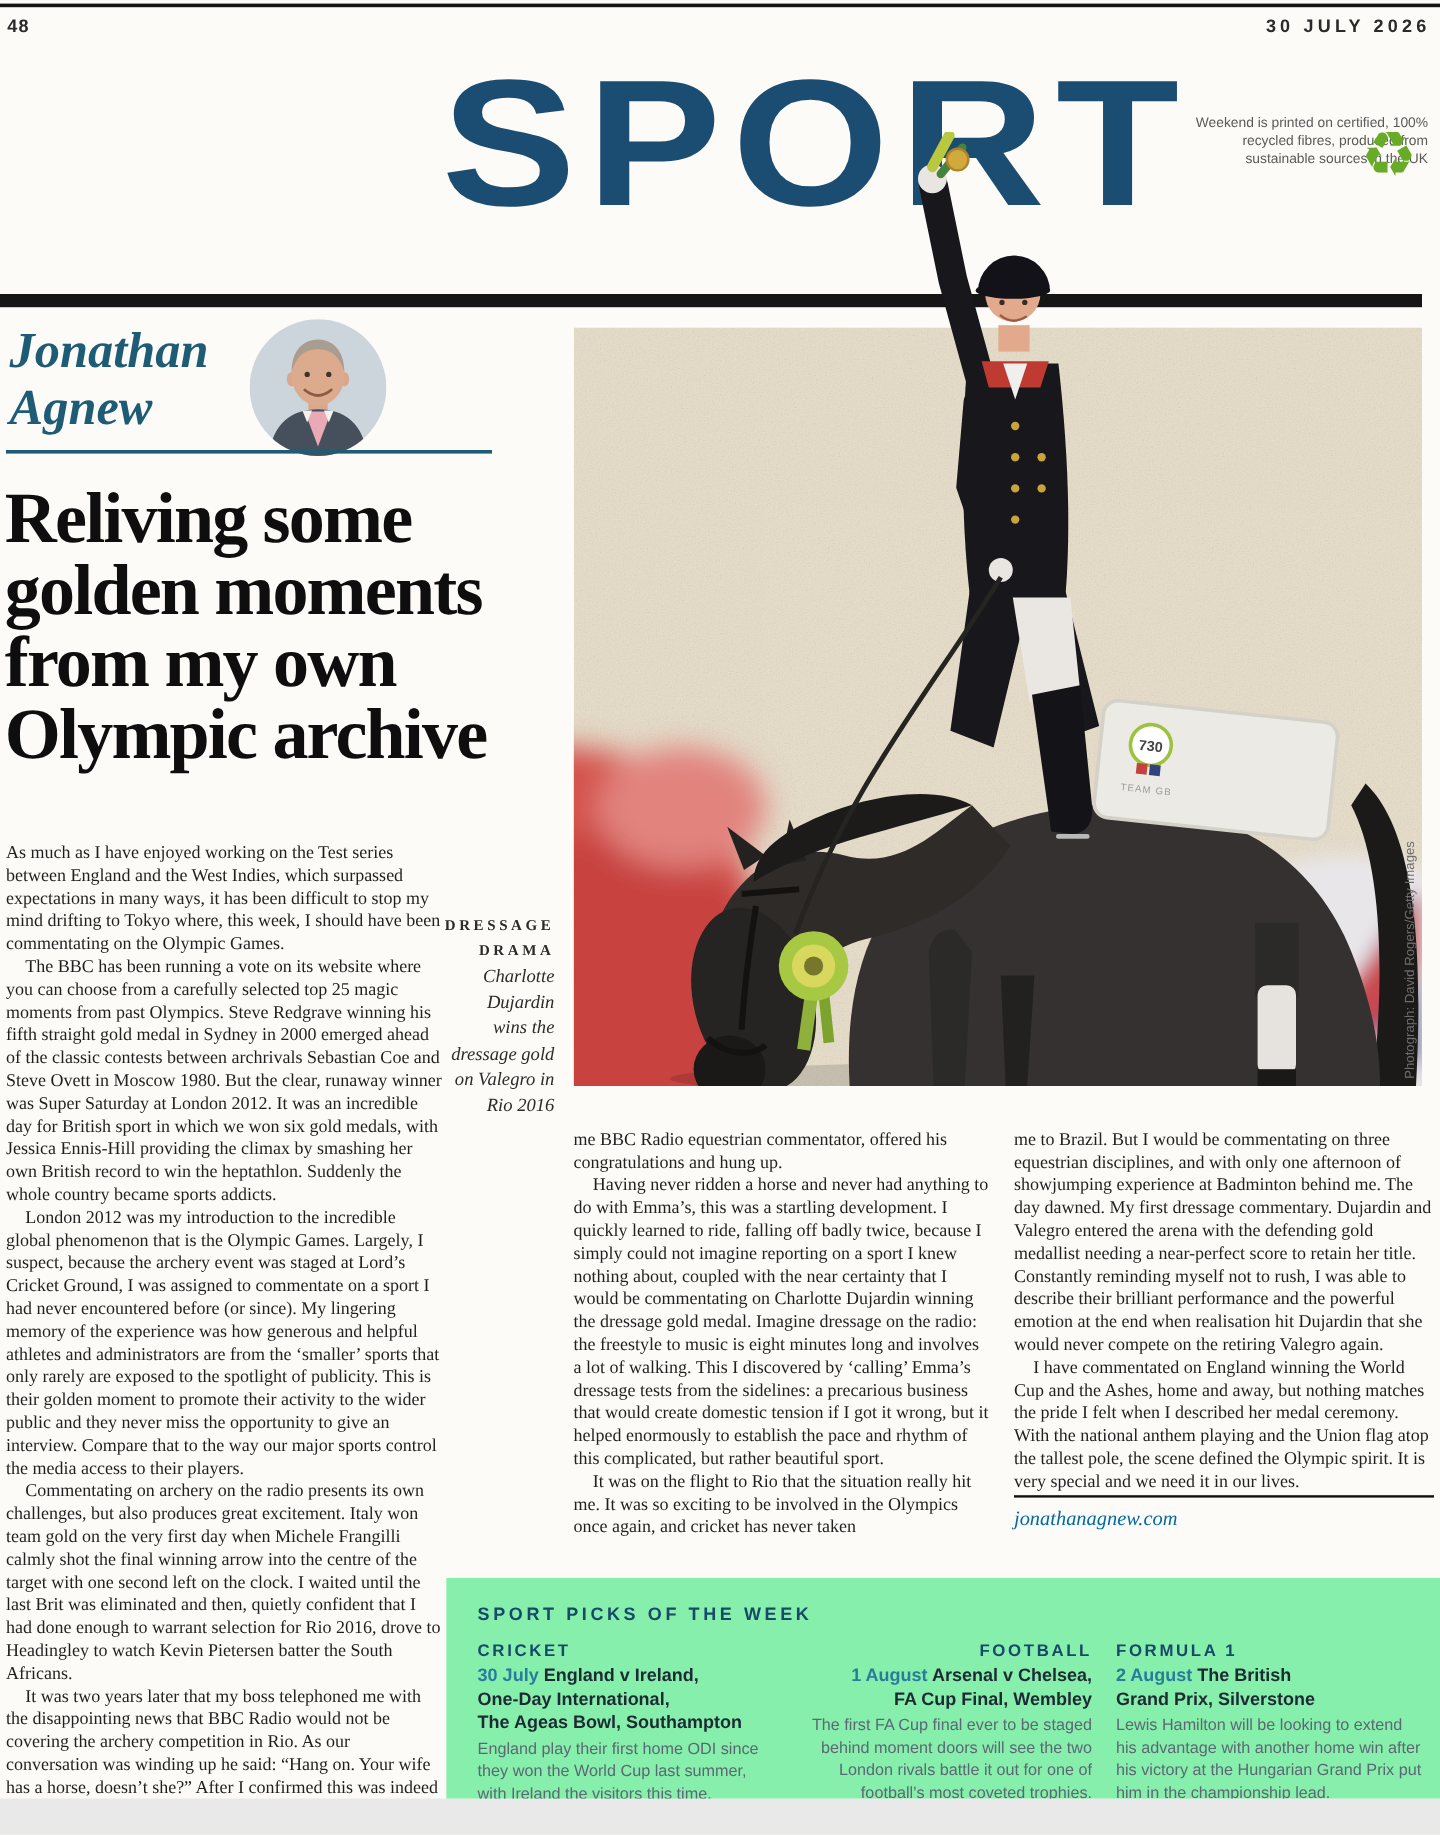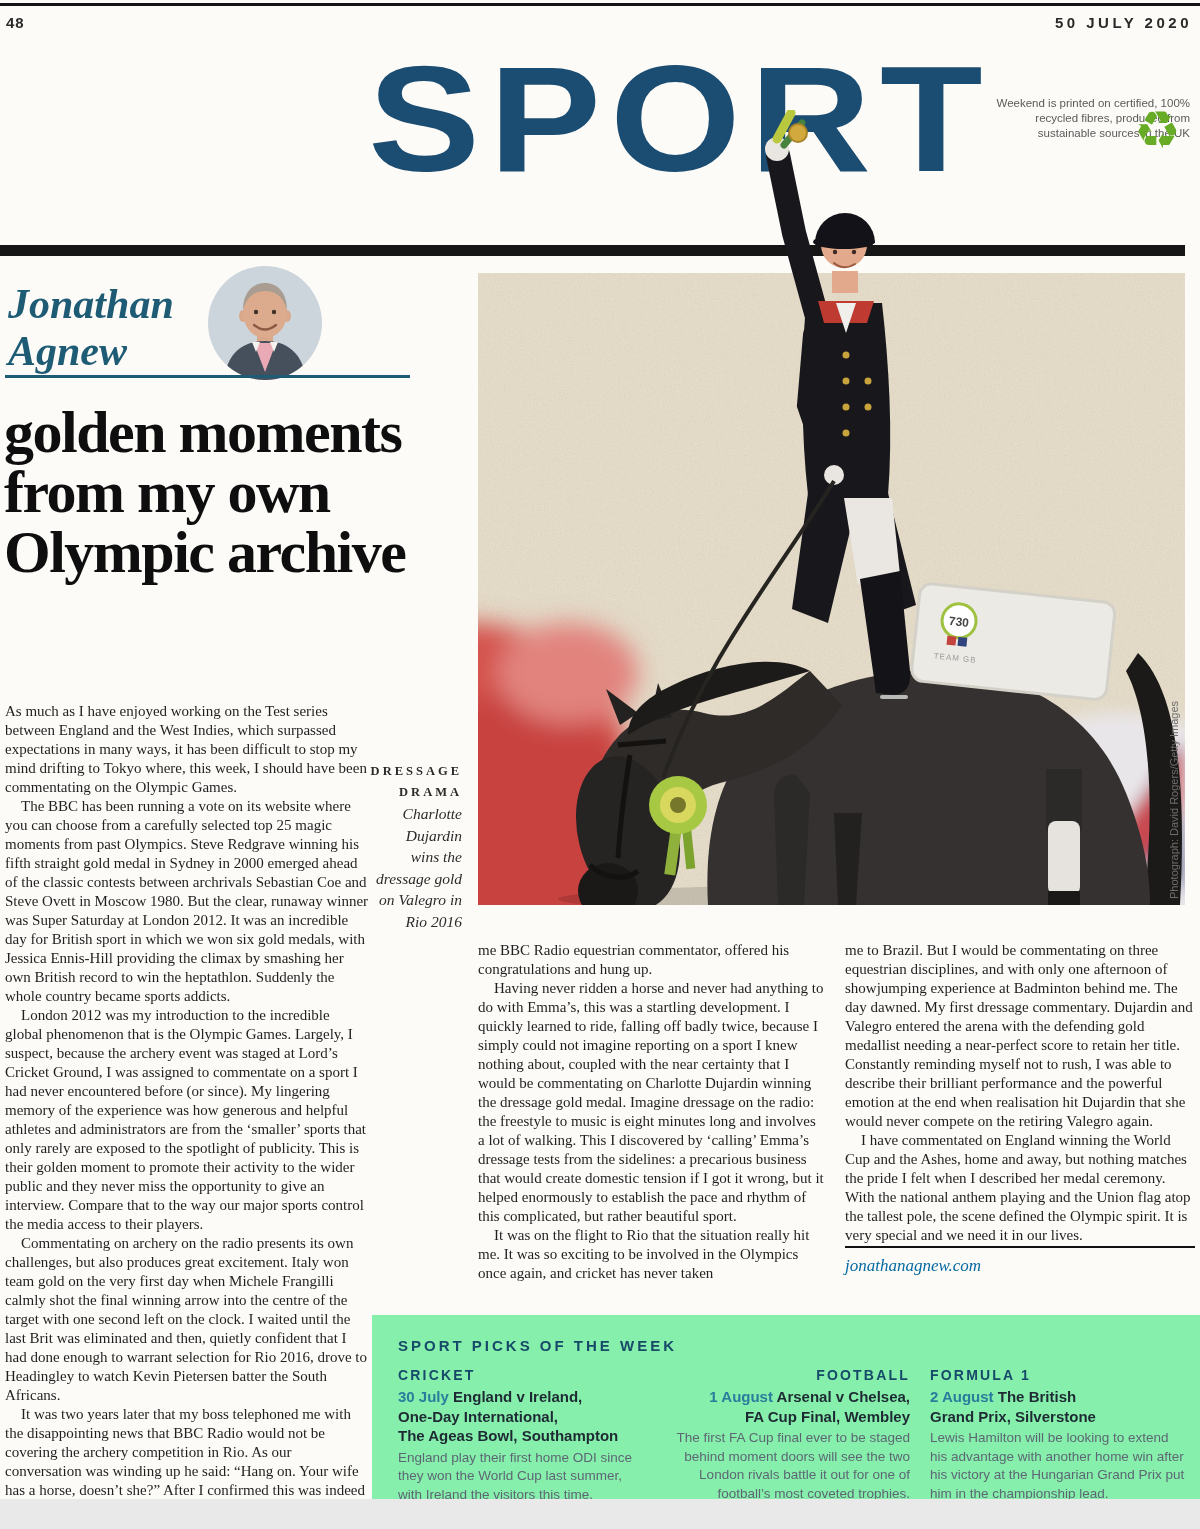--- a/index.html
+++ b/index.html
@@ -17,21 +17,21 @@
   #masthead{left:368px;top:44px;font-size:150px;line-height:1;font-weight:bold;color:#1b4c72;
             letter-spacing:8px;transform:scaleX(1.12);transform-origin:left top;white-space:nowrap;}
   #recycled-note{left:995px;top:72px;width:195px;text-align:right;font-size:11.5px;line-height:15px;color:#5a5a5a;margin-top:24px;}
   #recycle-icon{left:1134px;top:104px;font-size:52px;line-height:52px;color:#68ab27;}
 
   
   #section-bar{left:0;top:245px;width:1185px;height:11px;background:#161616;}
 
   
   #byline-name{left:8px;top:270px;font-family:"Liberation Serif",serif;font-style:italic;font-weight:bold;
-               font-size:42px;line-height:47px;color:#1e5b75;margin-top:11px;}
+               font-size:42px;line-height:47px;color:#1e5b75;}
   #byline-avatar{left:208px;top:266px;width:114px;height:114px;}
   #byline-rule{left:5px;top:375px;width:405px;height:3px;background:#1e5b75;}
 
   
   #headline{left:4px;top:402px;font-family:"Liberation Serif",serif;font-weight:bold;color:#0e0e0e;
             font-size:60px;line-height:60px;letter-spacing:-1.5px;white-space:nowrap;}
 
   
   .bodycol{font-family:"Liberation Serif",serif;font-size:15px;line-height:19px;color:#1f1f1f;}
   .bodycol p{margin:0;}
@@ -67,21 +67,21 @@
   
   #feature-photo{left:478px;top:110px;width:707px;height:795px;}
 </style>
 </head>
 <body>
 
 <div id="page">
 
   <div class="abs" id="top-rule"></div>
   <div class="abs" id="page-number">48</div>
-  <div class="abs" id="page-date">50 JULY 2020</div>
+  <div class="abs" id="page-date">30 JULY 2026</div>
 
   <div class="abs" id="masthead">SPORT</div>
   <div class="abs" id="recycled-note">Weekend is printed on certified, 100% recycled fibres, produced from sustainable sources in the UK</div>
   <div class="abs" id="recycle-icon">♻</div>
 
   <div class="abs" id="section-bar"></div>
 
   <div class="abs" id="byline-name" style="white-space:pre-line;">Jonathan
 Agnew</div>
 
@@ -105,20 +105,21 @@
         <path d="M35,44 C35,26 45,17 57,17 C69,17 79,26 79,44 C75,30 67,25 57,25 C47,25 39,30 35,44 Z" fill="#a99c90"></path>
         <circle cx="48" cy="46" r="2.2" fill="#3f3227"></circle>
         <circle cx="66" cy="46" r="2.2" fill="#3f3227"></circle>
         <path d="M46,59 Q57,68 68,59" stroke="#8a5a44" stroke-width="2.4" fill="none" stroke-linecap="round"></path>
       </g>
     </svg>
   </div>
   <div class="abs" id="byline-rule"></div>
 
   <div class="abs" id="headline">
+    <div>Reliving some</div>
     <div>golden moments</div>
     <div>from my own</div>
     <div>Olympic archive</div>
   </div>
 
   <div class="abs bodycol" id="col1">
     <p>As much as I have enjoyed working on the Test series between England and the West Indies, which surpassed expectations in many ways, it has been difficult to stop my mind drifting to Tokyo where, this week, I should have been commentating on the Olympic Games.</p>
     <p>The BBC has been running a vote on its website where you can choose from a carefully selected top 25 magic moments from past Olympics. Steve Redgrave winning his fifth straight gold medal in Sydney in 2000 emerged ahead of the classic contests between archrivals Sebastian Coe and Steve Ovett in Moscow 1980. But the clear, runaway winner was Super Saturday at London 2012. It was an incredible day for British sport in which we won six gold medals, with Jessica Ennis-Hill providing the climax by smashing her own British record to win the heptathlon. Suddenly the whole country became sports addicts.</p>
     <p>London 2012 was my introduction to the incredible global phenomenon that is the Olympic Games. Largely, I suspect, because the archery event was staged at Lord’s Cricket Ground, I was assigned to commentate on a sport I had never encountered before (or since). My lingering memory of the experience was how generous and helpful athletes and administrators are from the ‘smaller’ sports that only rarely are exposed to the spotlight of publicity. This is their golden moment to promote their activity to the wider public and they never miss the opportunity to give an interview. Compare that to the way our major sports control the media access to their players.</p>
     <p>Commentating on archery on the radio presents its own challenges, but also produces great excitement. Italy won team gold on the very first day when Michele Frangilli calmly shot the final winning arrow into the centre of the target with one second left on the clock. I waited until the last Brit was eliminated and then, quietly confident that I had done enough to warrant selection for Rio 2016, drove to Headingley to watch Kevin Pietersen batter the South Africans.</p>

